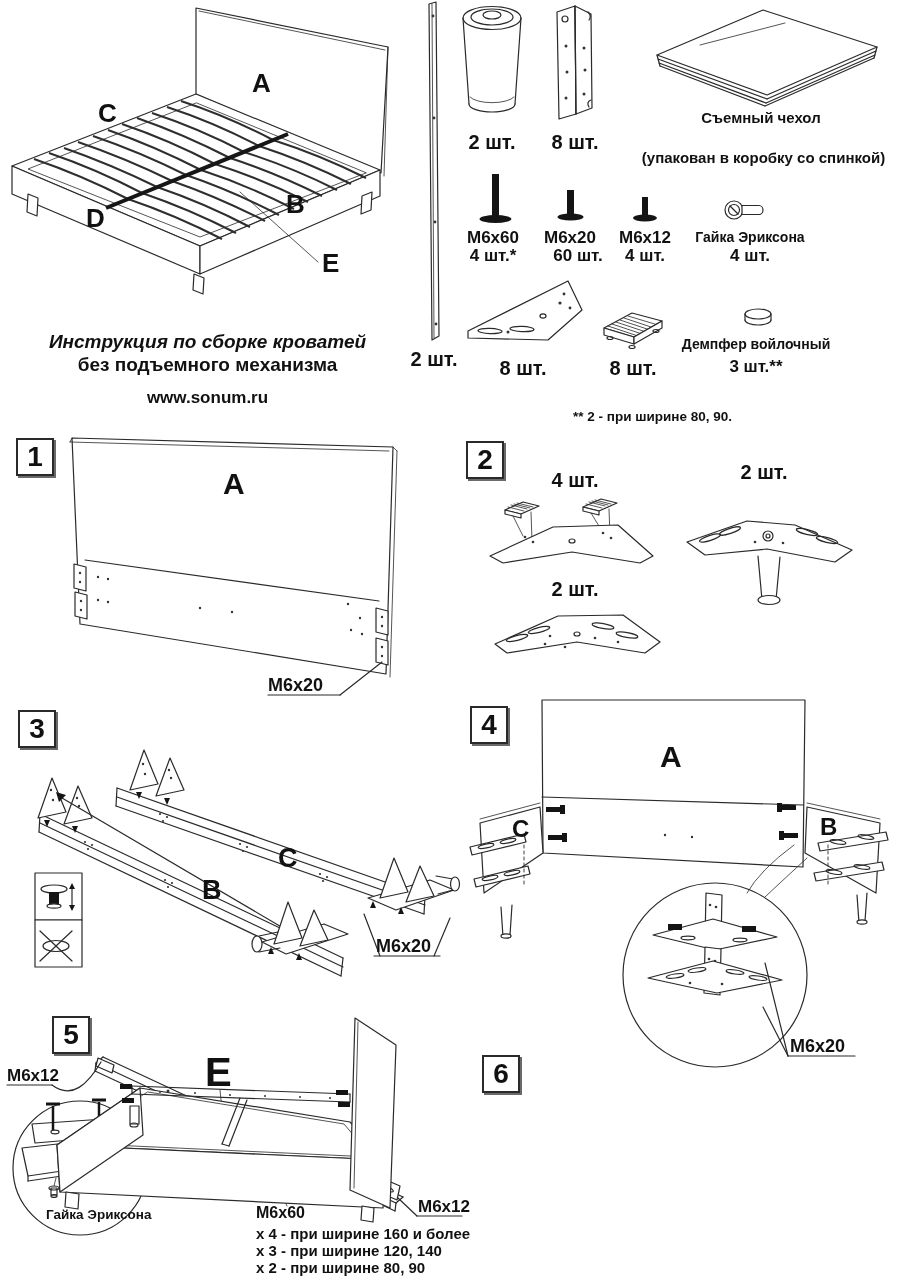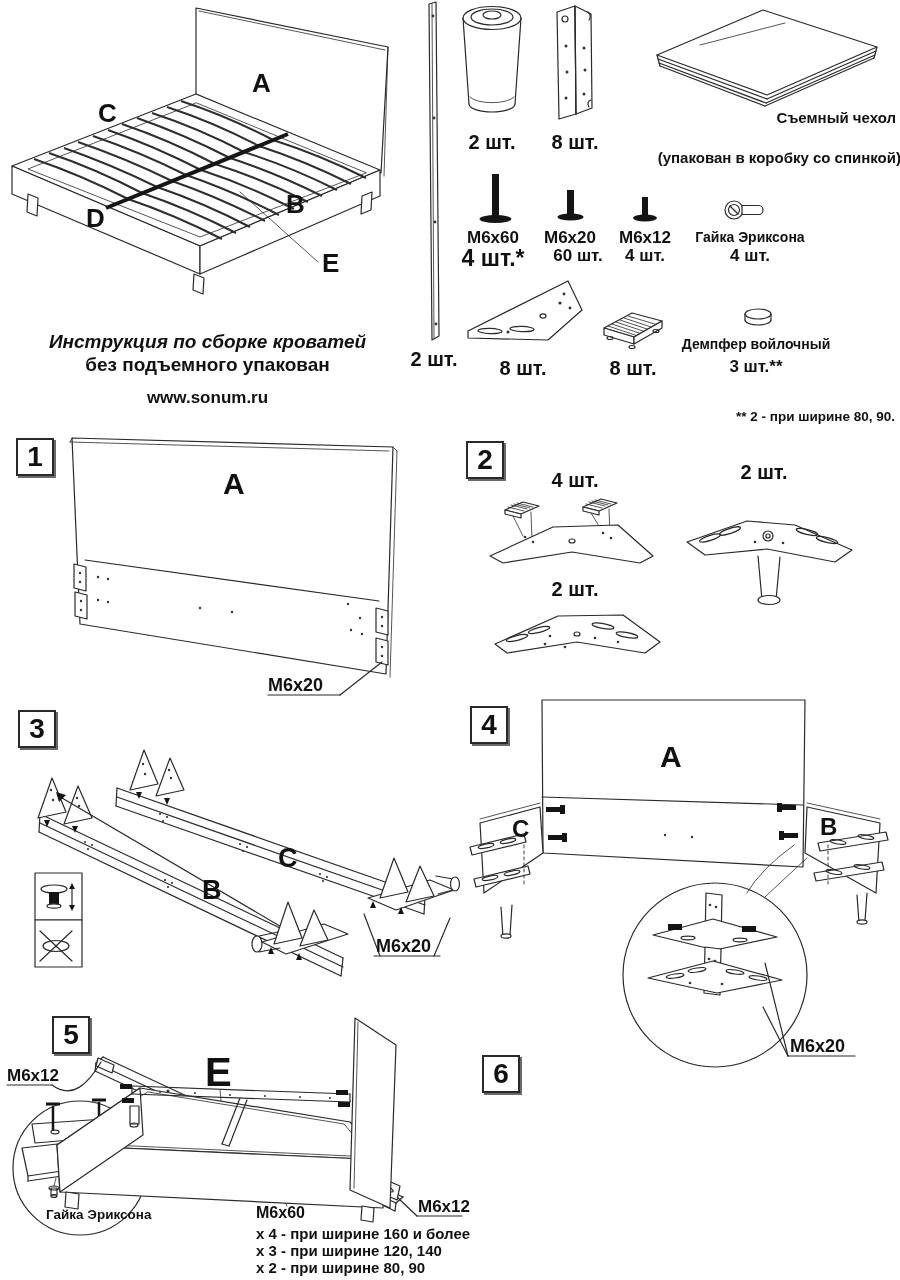--- a/index.html
+++ b/index.html
@@ -9,21 +9,21 @@
   svg *{vector-effect:non-scaling-stroke;}
   .ln{stroke:#2a2a2a;stroke-width:1.2;fill:none;stroke-linejoin:round;stroke-linecap:round;}
   .f{fill:#fff;}
   .k{fill:#141414;stroke:none;}
   .dot{fill:#333;stroke:none;}
   .thin{stroke-width:.8;}
   .slat{stroke:#2e2e2e;stroke-width:2;fill:none;}
   .dash{stroke-dasharray:3,3;stroke-width:.9;}
   .t{font-family:"Liberation Sans",sans-serif;font-weight:bold;fill:#111;stroke:none;}
   .lbl{position:absolute;font-weight:bold;color:#111;line-height:1.12;text-align:center;}
-  .left{text-align:right;}
+  .left{text-align:center;}
   .stepbox{position:absolute;width:34px;height:34px;border:2px solid #2a2a2a;
            box-shadow:2px 2px 0 #6a6a6a;background:#fff;display:flex;align-items:center;
            justify-content:center;font-size:28px;font-weight:bold;}
 </style>
 </head>
 <body>
 
 <div class="page">
 
   <svg style="left:0;top:0" width="420" height="300" viewBox="0 0 420 300">
@@ -70,21 +70,21 @@
     </g>
     <line class="ln thin" x1="240" y1="192" x2="318" y2="262"></line>
     <text class="t" font-size="26" x="252" y="92">A</text>
     <text class="t" font-size="26" x="98" y="122">C</text>
     <text class="t" font-size="26" x="86" y="227">D</text>
     <text class="t" font-size="26" x="286" y="213">B</text>
     <text class="t" font-size="26" x="322" y="272">E</text>
   </svg>
 
   <div class="lbl" style="left:35px;top:331px;width:345px;font-size:19px;font-style:italic;">Инструкция по сборке кроватей</div>
-  <div class="lbl" style="left:35px;top:354px;width:345px;font-size:19px;">без подъемного упакован</div>
+  <div class="lbl" style="left:35px;top:354px;width:345px;font-size:19px;">без подъемного механизма</div>
   <div class="lbl" style="left:35px;top:388px;width:345px;font-size:17px;">www.sonum.ru</div>
 
   <svg style="left:403px;top:0" width="60" height="348" viewBox="0 0 60 348">
     <polygon class="ln f" points="26,4 33,2 36,336 29,340"></polygon>
     <line class="ln thin" x1="29" y1="4" x2="31" y2="338"></line>
     <circle class="dot" cx="30" cy="16" r="1.4"></circle>
       <circle class="dot" cx="31" cy="118" r="1.4"></circle>
     <circle class="dot" cx="32" cy="222" r="1.4"></circle>
       <circle class="dot" cx="33" cy="324" r="1.4"></circle>
   </svg>
@@ -144,21 +144,21 @@
     <rect class="k" x="14" y="5" width="6" height="20"></rect>
       <ellipse class="k" cx="17" cy="26" rx="12" ry="3.5"></ellipse>
   </svg>
   <svg style="left:722px;top:197px" width="50" height="28" viewBox="0 0 50 28">
     <circle class="ln f" cx="12" cy="13" r="9"></circle>
       <circle class="ln" cx="12" cy="13" r="5.5"></circle>
     <line class="ln" x1="8" y1="9" x2="16" y2="17"></line>
     <path class="ln f" d="M20,8.5 h17 a4,4.5 0 0 1 0,9 h-17 z"></path>
   </svg>
   <div class="lbl" style="left:455px;top:228px;width:76px;font-size:17px;">М6х60</div>
-  <div class="lbl" style="left:455px;top:246px;width:76px;font-size:23px;">4 шт.*</div>
+  <div class="lbl" style="left:455px;top:246px;width:76px;font-size:17px;">4 шт.*</div>
   <div class="lbl" style="left:532px;top:228px;width:76px;font-size:17px;">М6х20</div>
   <div class="lbl" style="left:540px;top:246px;width:76px;font-size:17px;">60 шт.</div>
   <div class="lbl" style="left:608px;top:228px;width:74px;font-size:17px;">М6х12</div>
   <div class="lbl" style="left:608px;top:246px;width:74px;font-size:17px;">4 шт.</div>
   <div class="lbl" style="left:690px;top:230px;width:120px;font-size:14px;">Гайка Эриксона</div>
   <div class="lbl" style="left:690px;top:246px;width:120px;font-size:17px;">4 шт.</div>
 
   <svg style="left:460px;top:278px" width="128" height="74" viewBox="0 0 128 74">
     <polygon class="ln f" points="8,53 108,3 122,32 88,62 8,60"></polygon>
     <ellipse class="ln" cx="30" cy="53" rx="12" ry="2.6" transform="rotate(2 30 53)"></ellipse>

